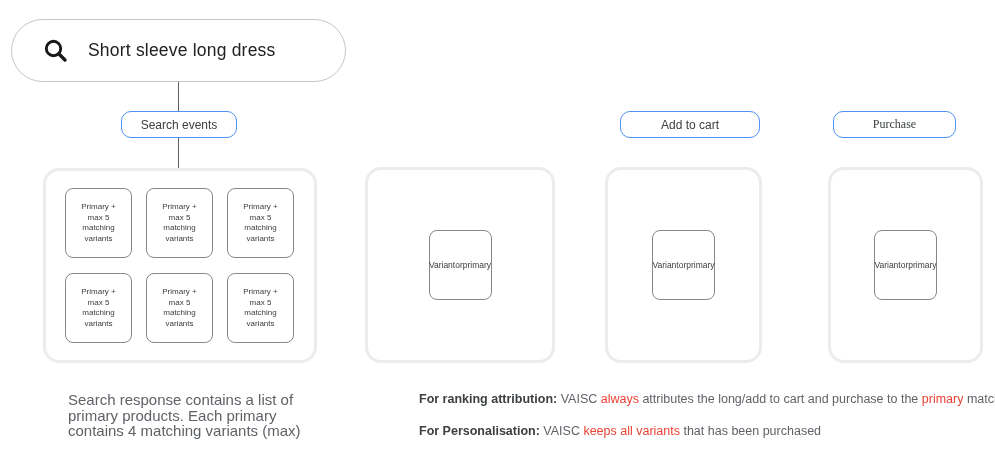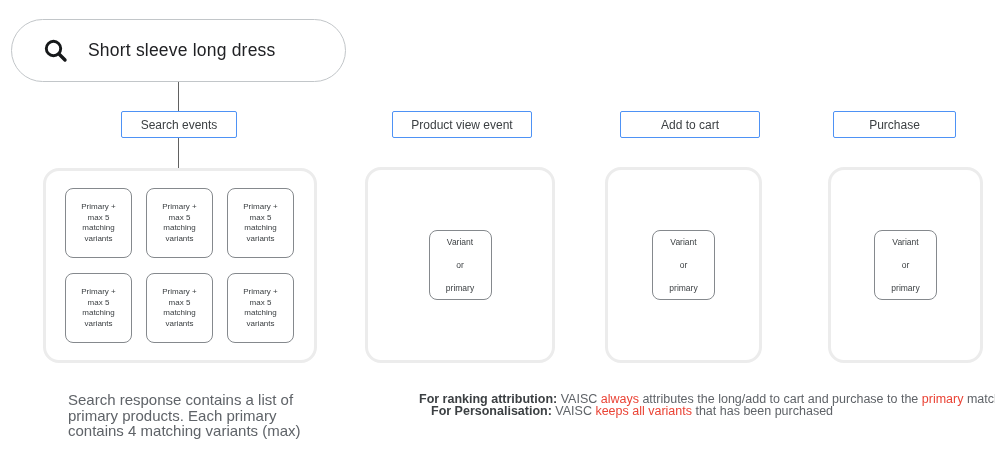--- a/index.html
+++ b/index.html
@@ -22,21 +22,21 @@
     border:1px solid var(--pill-border);border-radius:32px;
     display:flex;align-items:center;background:#fff;
   }
   .search-icon{margin-left:30px;flex:0 0 auto;}
   .search-query{margin-left:19px;font-size:17.5px;color:#202124;letter-spacing:.2px;}
 
   .connector{position:absolute;width:1px;background:var(--line-gray);}
 
   .event-label{
     position:absolute;top:111px;height:27px;background:#fff;
-    border:1.5px solid var(--accent-blue);border-radius:2px;
+    border:1.5px solid var(--accent-blue);border-radius:10px;
     display:flex;align-items:center;justify-content:center;
     font-size:12px;color:var(--dark-text);
   }
 
   .panel{
     position:absolute;background:#fff;
     border:3px solid var(--container-border);border-radius:16px;
   }
   .panel-flex{display:flex;align-items:center;justify-content:center;}
 
@@ -44,22 +44,22 @@
     position:absolute;width:67px;height:70px;
     border:1px solid var(--box-border);border-radius:8px;background:#fff;
     display:flex;flex-direction:column;align-items:center;justify-content:center;
     text-align:center;font-size:8px;line-height:10.5px;color:var(--dark-text);
   }
   .pbox span{display:block;}
 
   .vbox{
     width:63px;height:70px;
     border:1px solid var(--box-border);border-radius:8px;background:#fff;
-    display:flex;flex-direction:column;align-items:center;justify-content:center;
-    text-align:center;font-size:8.5px;line-height:11px;color:var(--dark-text);gap:12px;
+    display:flex;flex-direction:row;align-items:center;justify-content:center;
+    text-align:center;font-size:8.5px;line-height:11px;color:var(--dark-text);
   }
   .vbox span{display:block;}
 
   .caption-left{
     position:absolute;left:68px;top:392px;
     font-size:15px;line-height:15.5px;color:var(--gray-text);
   }
   .caption-line{
     position:absolute;left:373px;white-space:nowrap;
     font-size:12.5px;color:var(--gray-text);
@@ -77,23 +77,22 @@
       <circle cx="11.5" cy="11.5" r="7.2" fill="none" stroke="#16181a" stroke-width="2.9"></circle>
       <line x1="17" y1="17" x2="23" y2="23" stroke="#16181a" stroke-width="3.4" stroke-linecap="round"></line>
     </svg>
     <span class="search-query">Short sleeve long dress</span>
   </div>
 
   <div class="connector" style="left:178px;top:82px;height:30px;"></div>
   <div class="connector" style="left:178px;top:138px;height:31px;"></div>
 
   <div class="event-label" style="left:121px;width:116px;">Search events</div>
-  <div class="event-label" style="left:392px;width:140px;">Product view event</div>
   <div class="event-label" style="left:620px;width:140px;">Add to cart</div>
-  <div class="event-label" style="left:833px;width:123px;">Purchase</div>
+  <div class="event-label" style="left:833px;width:123px;font-family:Liberation Serif, serif;">Purchase</div>
 
   <div class="panel" style="left:43px;top:168px;width:274px;height:195px;">
     <div class="pbox" style="left:19px;top:17px;">
         <span>Primary +</span>
         <span>max 5</span>
         <span>matching</span>
         <span>variants</span>
       </div>
     <div class="pbox" style="left:100px;top:17px;">
         <span>Primary +</span>
@@ -152,15 +151,15 @@
   </div>
 
   <div class="caption-left">
     <div>Search response contains a list of</div>
     <div>primary products. Each primary</div>
     <div>contains 4 matching variants (max)</div>
   </div>
 
   <div class="caption-line" style="top:392px;"><span class="b">For ranking attribution:</span><span> VAISC </span><span class="r">always</span><span> attributes the long/add to cart and purchase to the </span><span class="r">primary</span><span> matching.</span></div>
 
-  <div class="caption-line" style="top:404px;margin-left:12px;"><span class="b">For Personalisation:</span><span> VAISC </span><span class="r">keeps all variants</span><span> that has been purchased</span></div>
+  <div class="caption-line" style="top:424px;"><span class="b">For Personalisation:</span><span> VAISC </span><span class="r">keeps all variants</span><span> that has been purchased</span></div>
 
 </div>
 
 </body></html>

